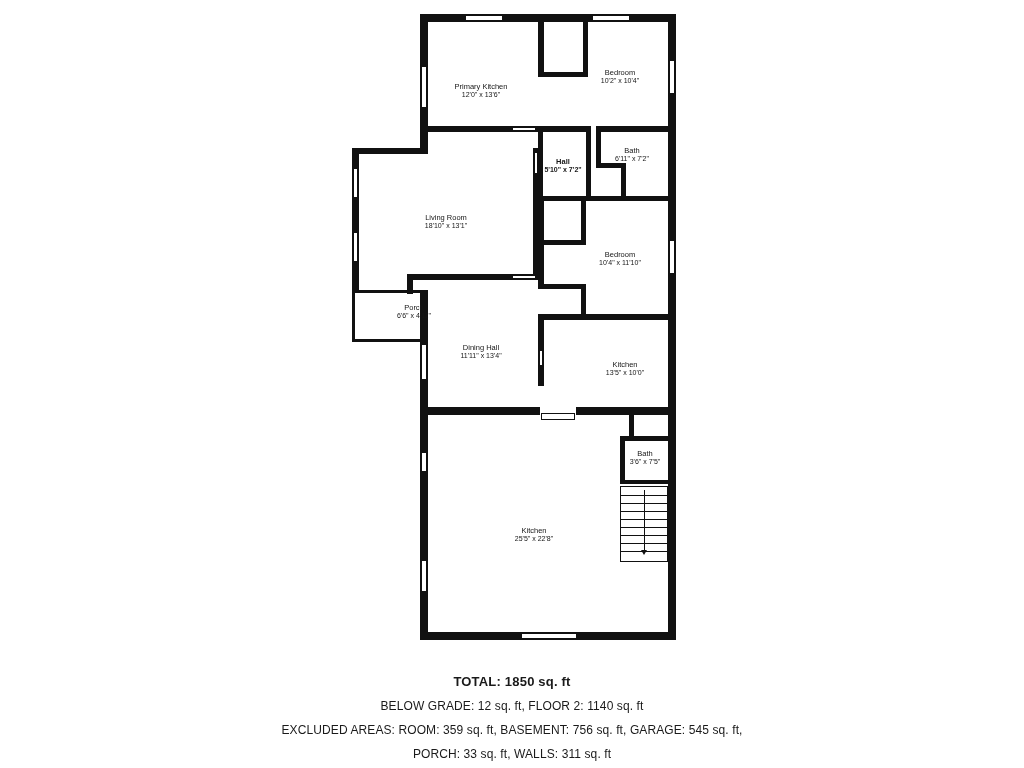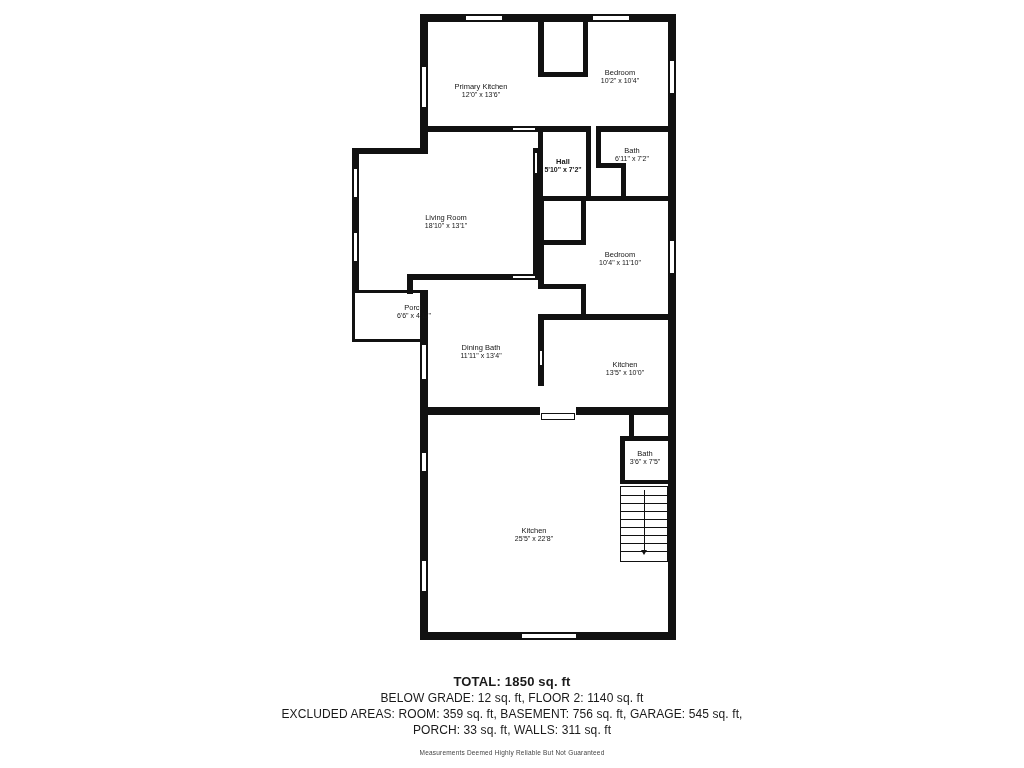--- a/index.html
+++ b/index.html
@@ -81,21 +81,21 @@
     text-align: center;
   }
   #summary .total {
     font-size: 13px;
     font-weight: bold;
     margin: 14px 0 2px 0;
     letter-spacing: 0.2px;
   }
   #summary .line {
     font-size: 12px;
-    margin: 2px 0;
+    margin: 10px 0;
     letter-spacing: 0.1px;
   }
   #summary .disclaimer {
     font-size: 6.5px;
     color: #444;
     margin-top: 12px;
     letter-spacing: 0.2px;
   }
 </style>
 </head>
@@ -223,21 +223,21 @@
     <span class="rname">Bedroom</span>
     <span class="rdim">10'4" x 11'10"</span>
   </div>
 
   <div class="roomlabel" style="left:356px; top:303px; width:64px;margin-left:26px;">
     <span class="rname">Porch</span>
     <span class="rdim">6'6" x 4'11"</span>
   </div>
 
   <div class="roomlabel" style="left:434px; top:343px; width:94px;">
-    <span class="rname">Dining Bath</span>
+    <span class="rname">Dining Hall</span>
     <span class="rdim">11'11" x 13'4"</span>
   </div>
 
   <div class="roomlabel" style="left:578px; top:360px; width:94px;">
     <span class="rname">Kitchen</span>
     <span class="rdim">13'5" x 10'0"</span>
   </div>
 
   <div class="roomlabel" style="left:614px; top:449px; width:62px;">
     <span class="rname">Bath</span>

